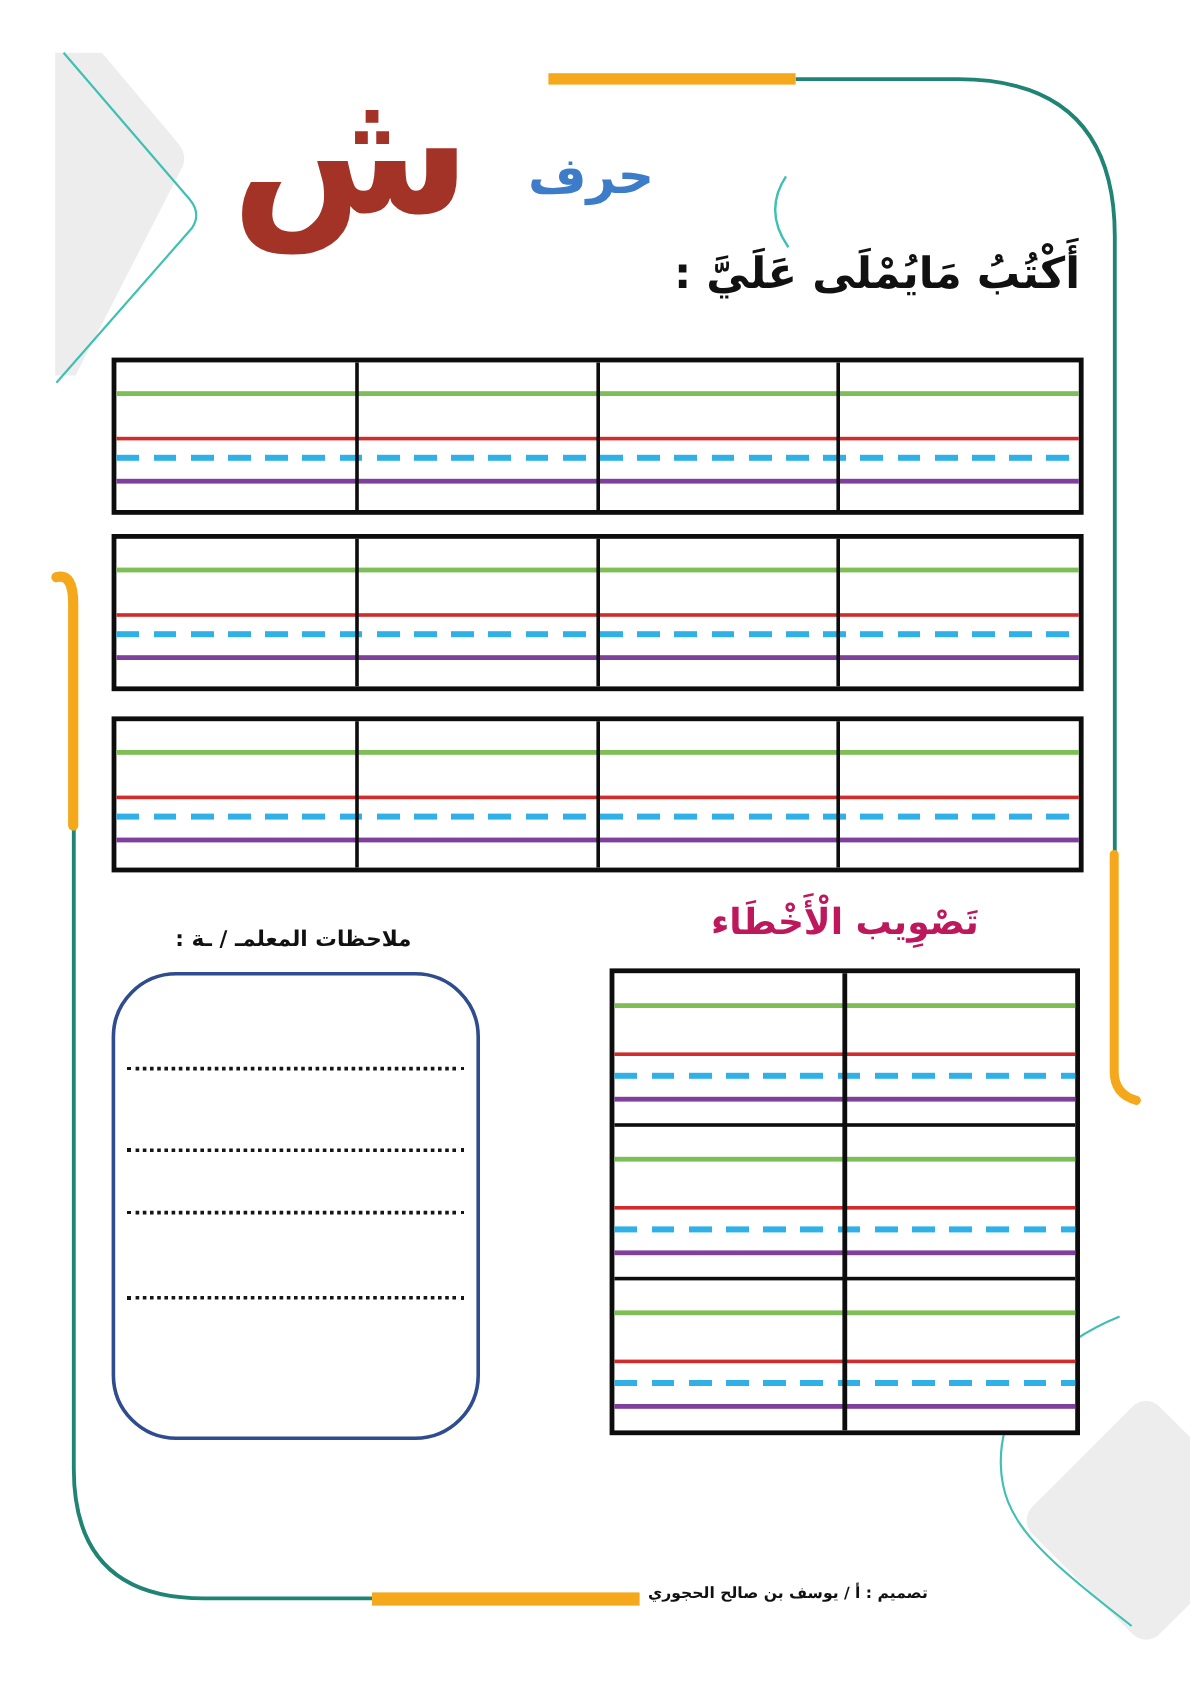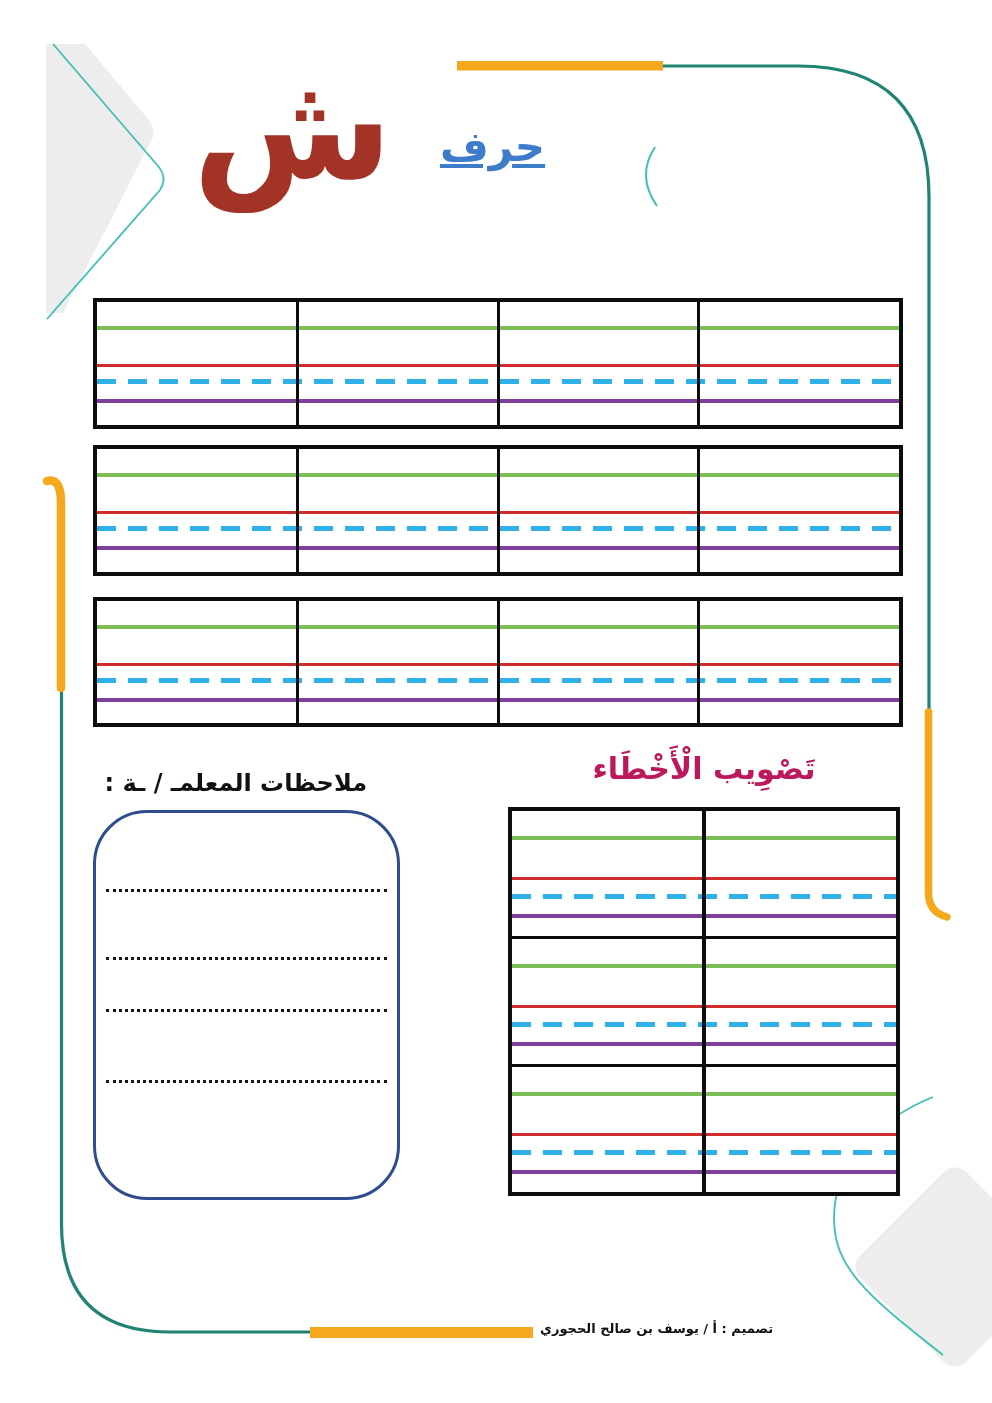--- a/index.html
+++ b/index.html
@@ -11,33 +11,33 @@
   svg.decor{position:absolute;left:0;top:0;pointer-events:none;}
 
   
   .letter{
     left:185px;top:52px;width:215px;text-align:center;
     font-size:145px;font-weight:bold;line-height:1.05;
     color:var(--letter-red);
   }
   .letter-word{
     left:420px;top:122px;width:145px;text-align:center;
-    font-size:42px;font-weight:bold;color:var(--word-blue);line-height:1.2;text-decoration:underline;
+    font-size:42px;font-weight:bold;color:var(--word-blue);line-height:1.2;
   }
   .dict-heading{
     right:92px;top:193px;direction:rtl;text-align:right;
     font-size:36px;font-weight:bold;color:#111;line-height:72px;white-space:nowrap;
   }
   .corr-heading{
     left:508px;top:740px;width:392px;text-align:center;direction:rtl;
     font-size:30px;font-weight:bold;color:#be185d;line-height:58px;white-space:nowrap;
   }
   .notes-heading{
     left:122px;top:760px;width:245px;text-align:center;direction:rtl;
-    font-size:24px;font-weight:bold;color:#111;line-height:46px;white-space:nowrap;
+    font-size:18px;font-weight:bold;color:#111;line-height:46px;white-space:nowrap;
   }
   .footer-credit{
     left:540px;top:1314px;direction:rtl;text-align:left;
     font-size:13px;font-weight:bold;color:#111;line-height:30px;white-space:nowrap;
   }
 
   
   .dict-table{
     left:93px;width:810px;height:131px;box-sizing:border-box;
     border:4px solid var(--table-border);background:#fff;
@@ -97,20 +97,21 @@
     <path d="M61.5,686 L61.5,1224 Q61.5,1332 170,1332 L310,1332" fill="none" stroke="#1F8473" stroke-width="3.2"></path>
 
     <rect x="457" y="61" width="206" height="9.5" fill="#F6A81C"></rect>
     <rect x="310" y="1327" width="223" height="11" fill="#F6A81C"></rect>
     <path d="M928.5,712 L928.5,893 Q928.5,912 947,917" fill="none" stroke="#F6A81C" stroke-width="7.5" stroke-linecap="round"></path>
     <path d="M47,481 Q61,477 61,503 L61,688" fill="none" stroke="#F6A81C" stroke-width="8.5" stroke-linecap="round"></path>
   </svg>
 
   <div class="abs letter">ش</div>
   <div class="abs letter-word">حرف</div>
+  <div class="abs dict-heading">أَكْتُبُ مَايُمْلَى عَلَيَّ :</div>
 
   <div class="abs dict-table" style="top:298px">
     <div class="gline green"></div>
     <div class="gline red"></div>
     <div class="gline cyan"></div>
     <div class="gline purple"></div>
     <div class="vdiv" style="left:calc(25% - 1.5px)"></div>
     <div class="vdiv" style="left:calc(50% - 1.5px)"></div>
     <div class="vdiv" style="left:calc(75% - 1.5px)"></div>
   </div>

